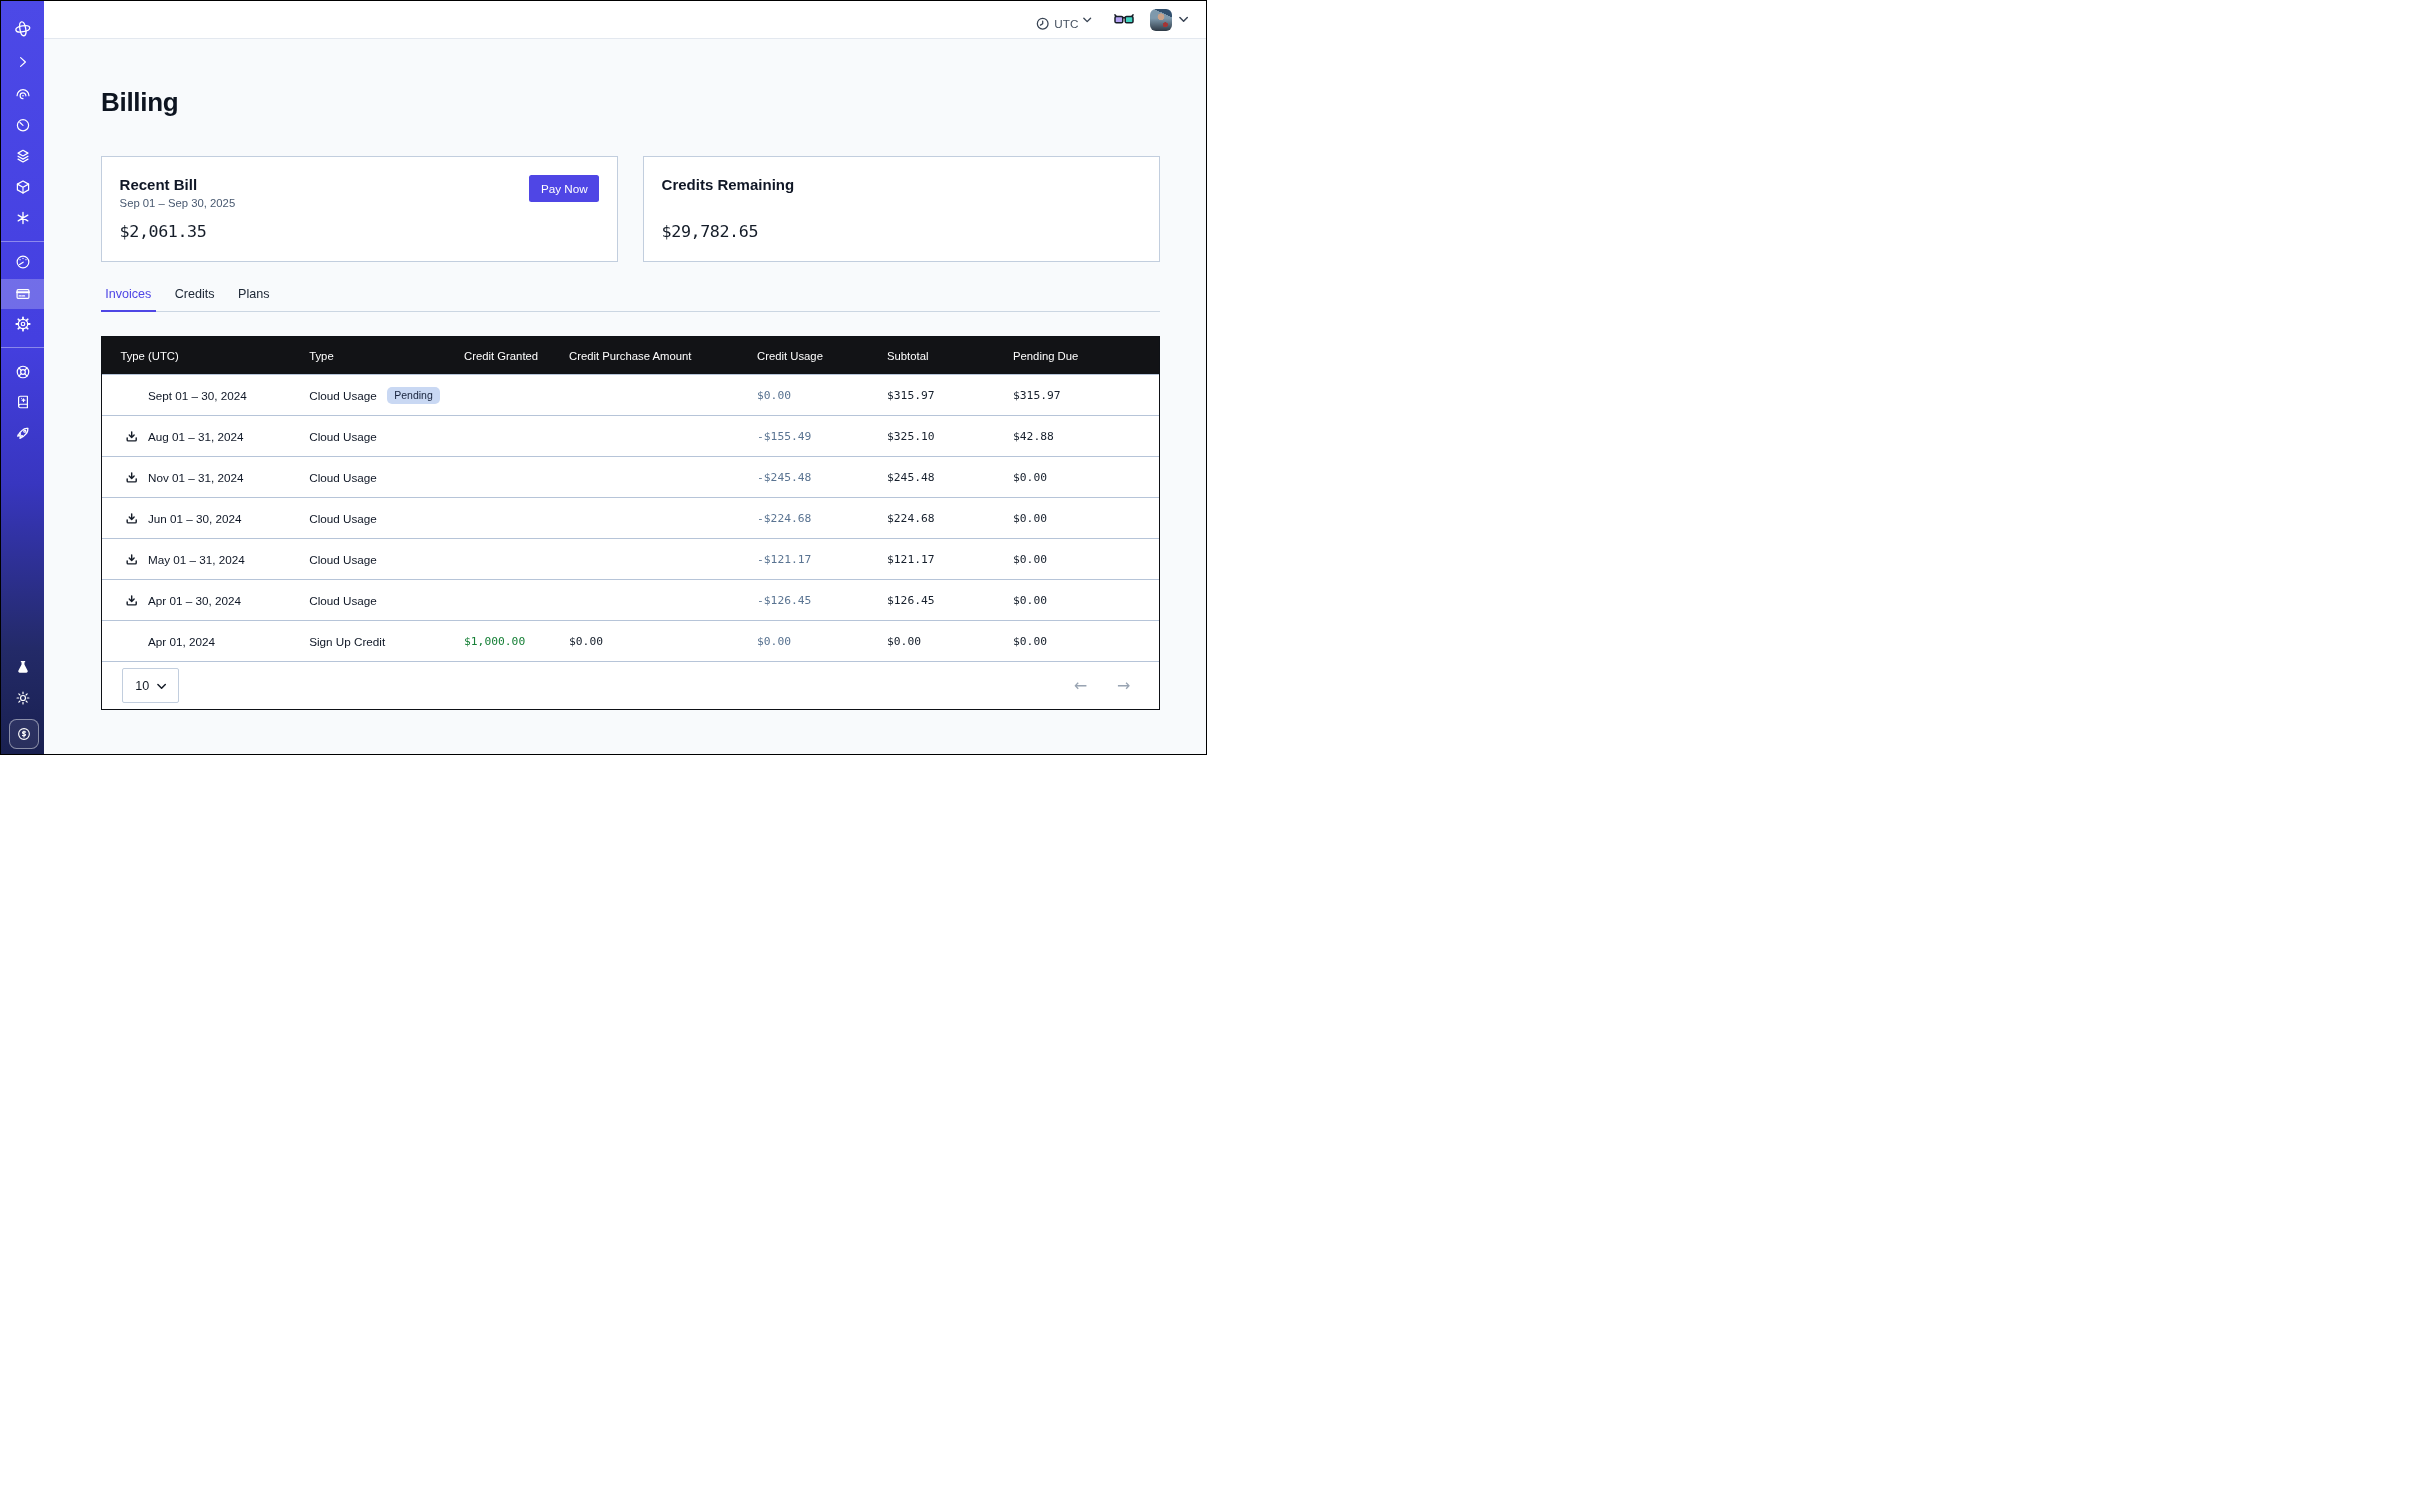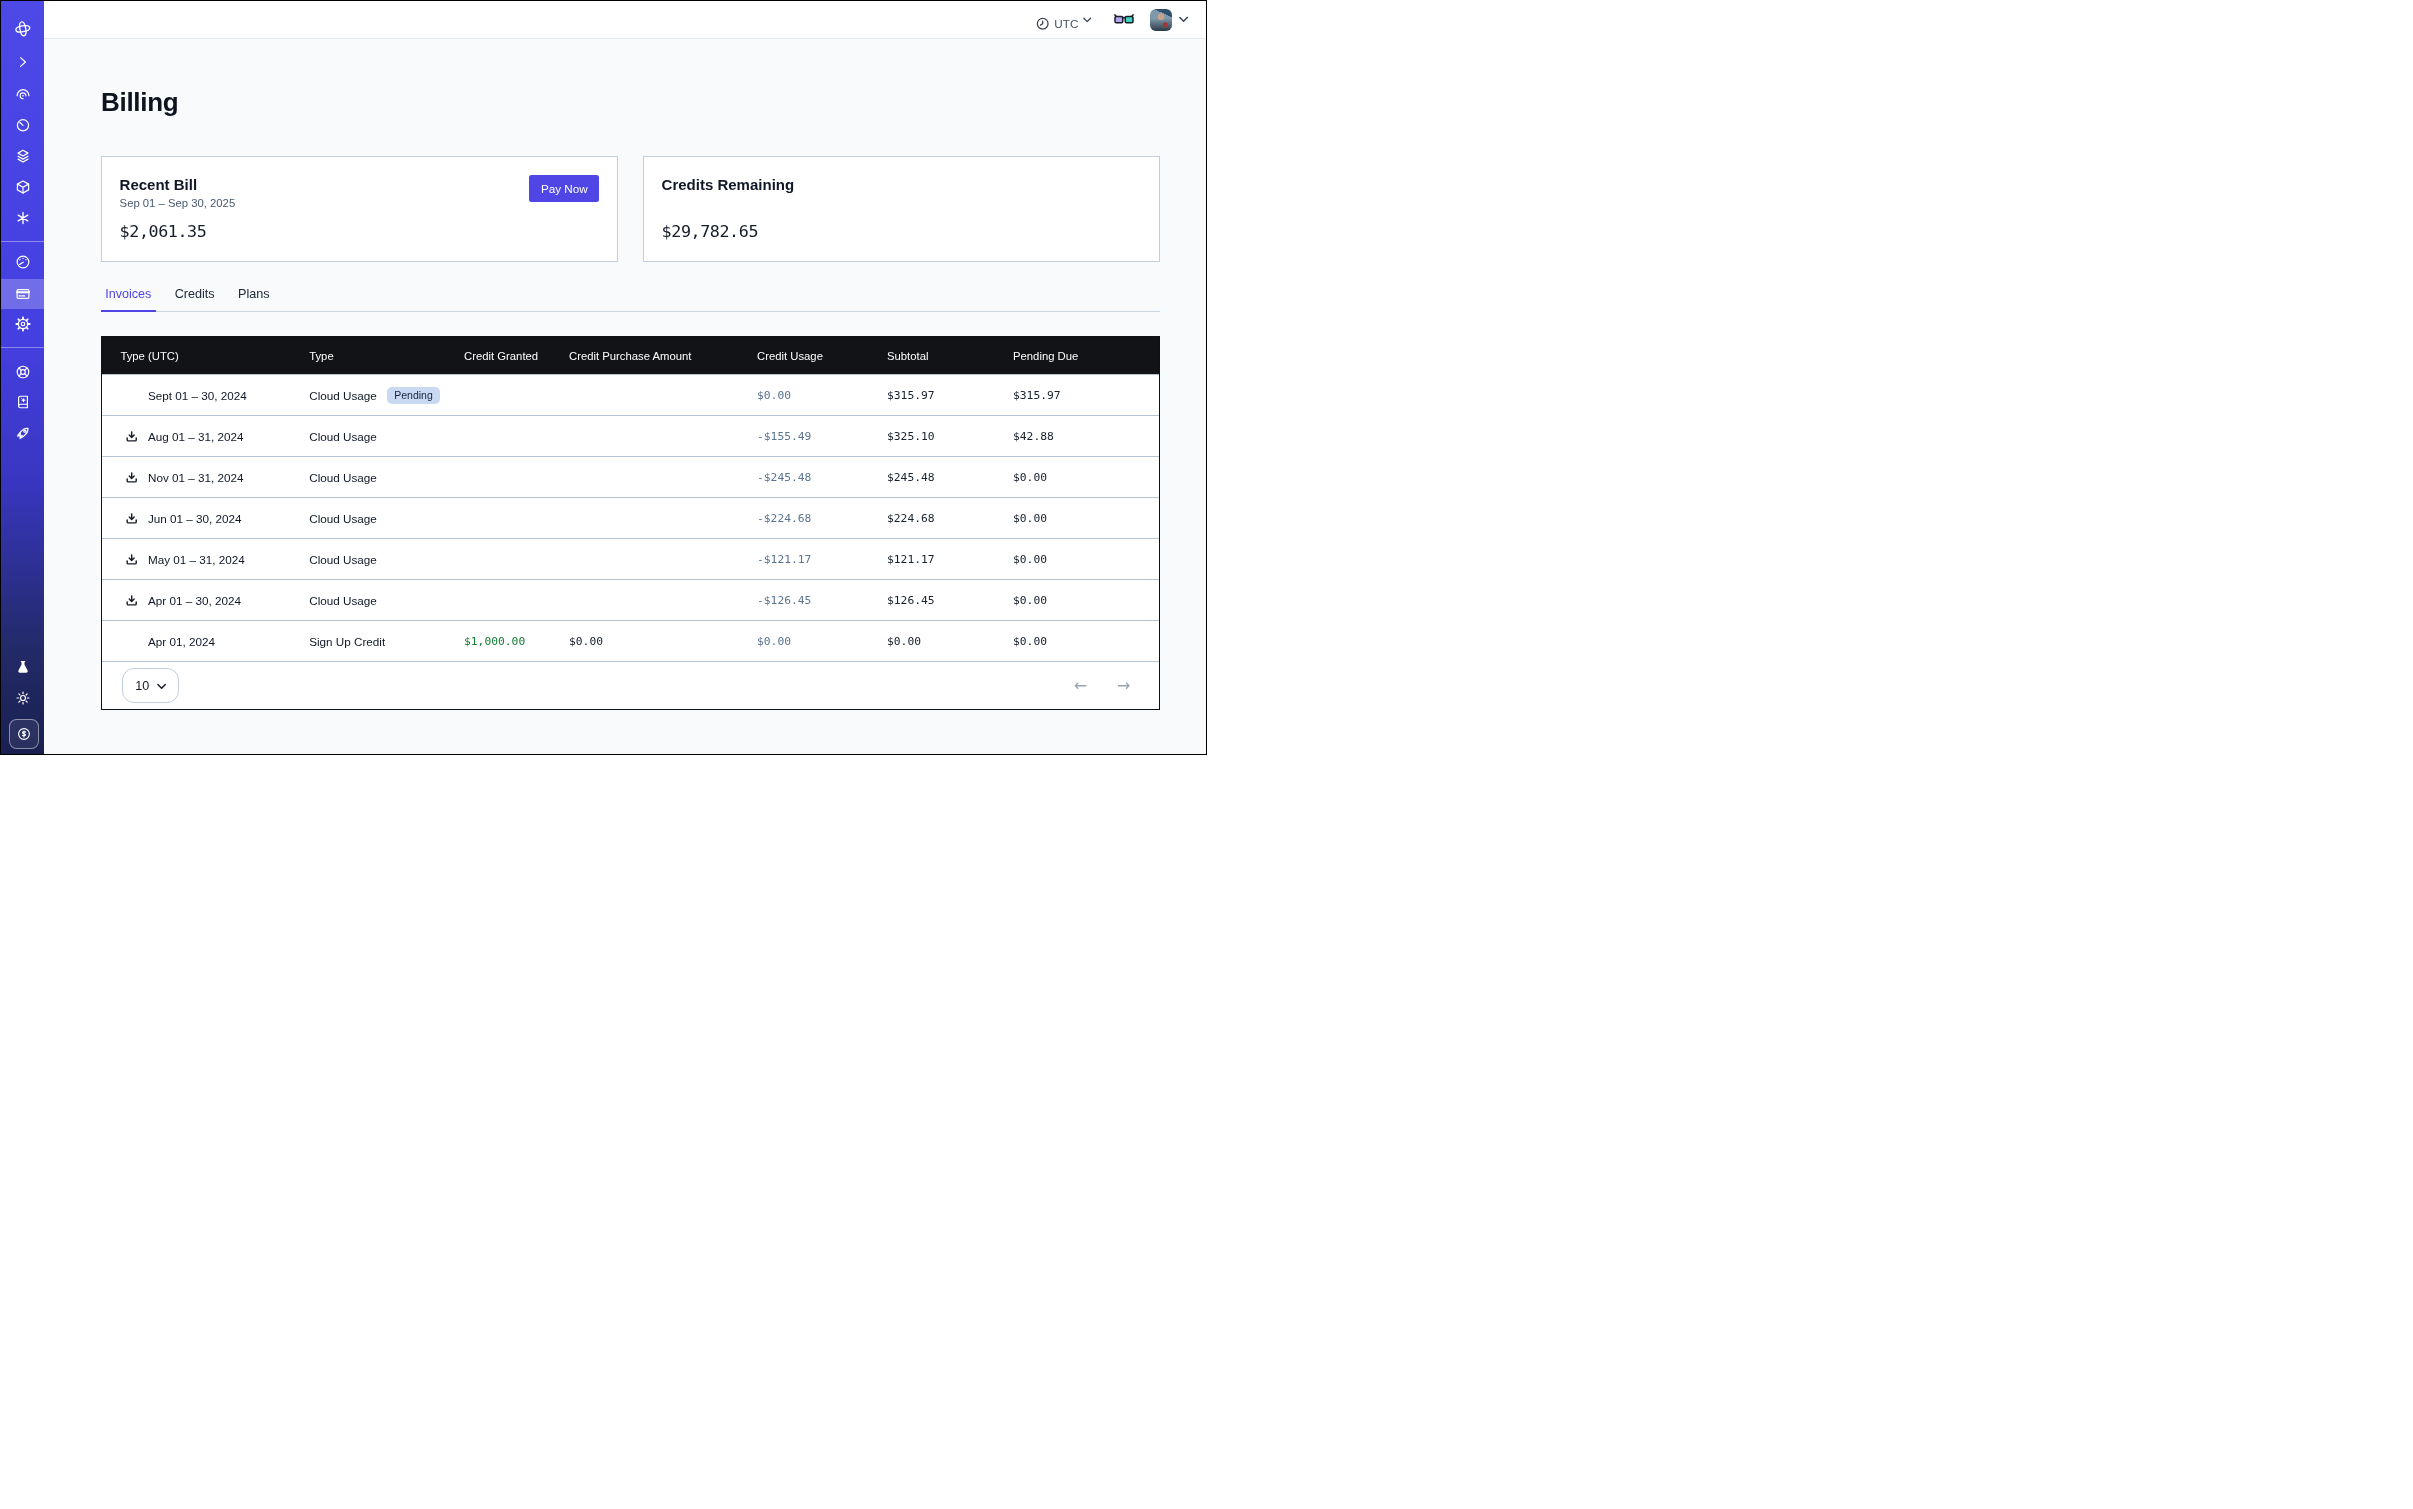--- a/index.html
+++ b/index.html
@@ -58,21 +58,21 @@
   .dl{width:13.4px;height:13.4px;color:#171e2a;cursor:pointer;flex:none;display:flex;}
   .dl.empty{visibility:hidden;cursor:default;}
   .dl svg{stroke:currentColor;fill:none;stroke-width:1.7;stroke-linecap:round;stroke-linejoin:round;}
   .date{margin-left:9.2px;}
   .c2{padding-left:4.2px;display:flex;align-items:center;}
   .badge{margin-left:10px;background:var(--badge-bg,#c9d8f3);color:#16223c;font-size:10.5px;padding:3.3px 7.5px;border-radius:5px;line-height:1;}
   .granted{color:var(--granted,#188038);}
   .usage{color:var(--usage,#5a7492);}
   
   .pager{height:47px;border-top:0.8px solid #b6c4d8;display:flex;align-items:center;padding:0 28.5px 0 20px;background:#fff;}
-  .psize{width:55px;height:33px;border:0.8px solid #c2cede;border-radius:12px;background:#fff;display:flex;align-items:center;
+  .psize{width:55px;height:33px;border:0.8px solid #c2cede;border-radius:2px;background:#fff;display:flex;align-items:center;
     justify-content:center;gap:7.5px;font-size:12.6px;color:#141b26;cursor:pointer;}
   .pager-arrows{margin-left:auto;display:flex;gap:30px;}
   .arrow{font-size:16px;color:#99a4b2;cursor:pointer;font-family:"DejaVu Sans",sans-serif;line-height:1;}
 </style>
 </head>
 <body>
 
 <div class="app">
 
   <nav class="sidebar">

